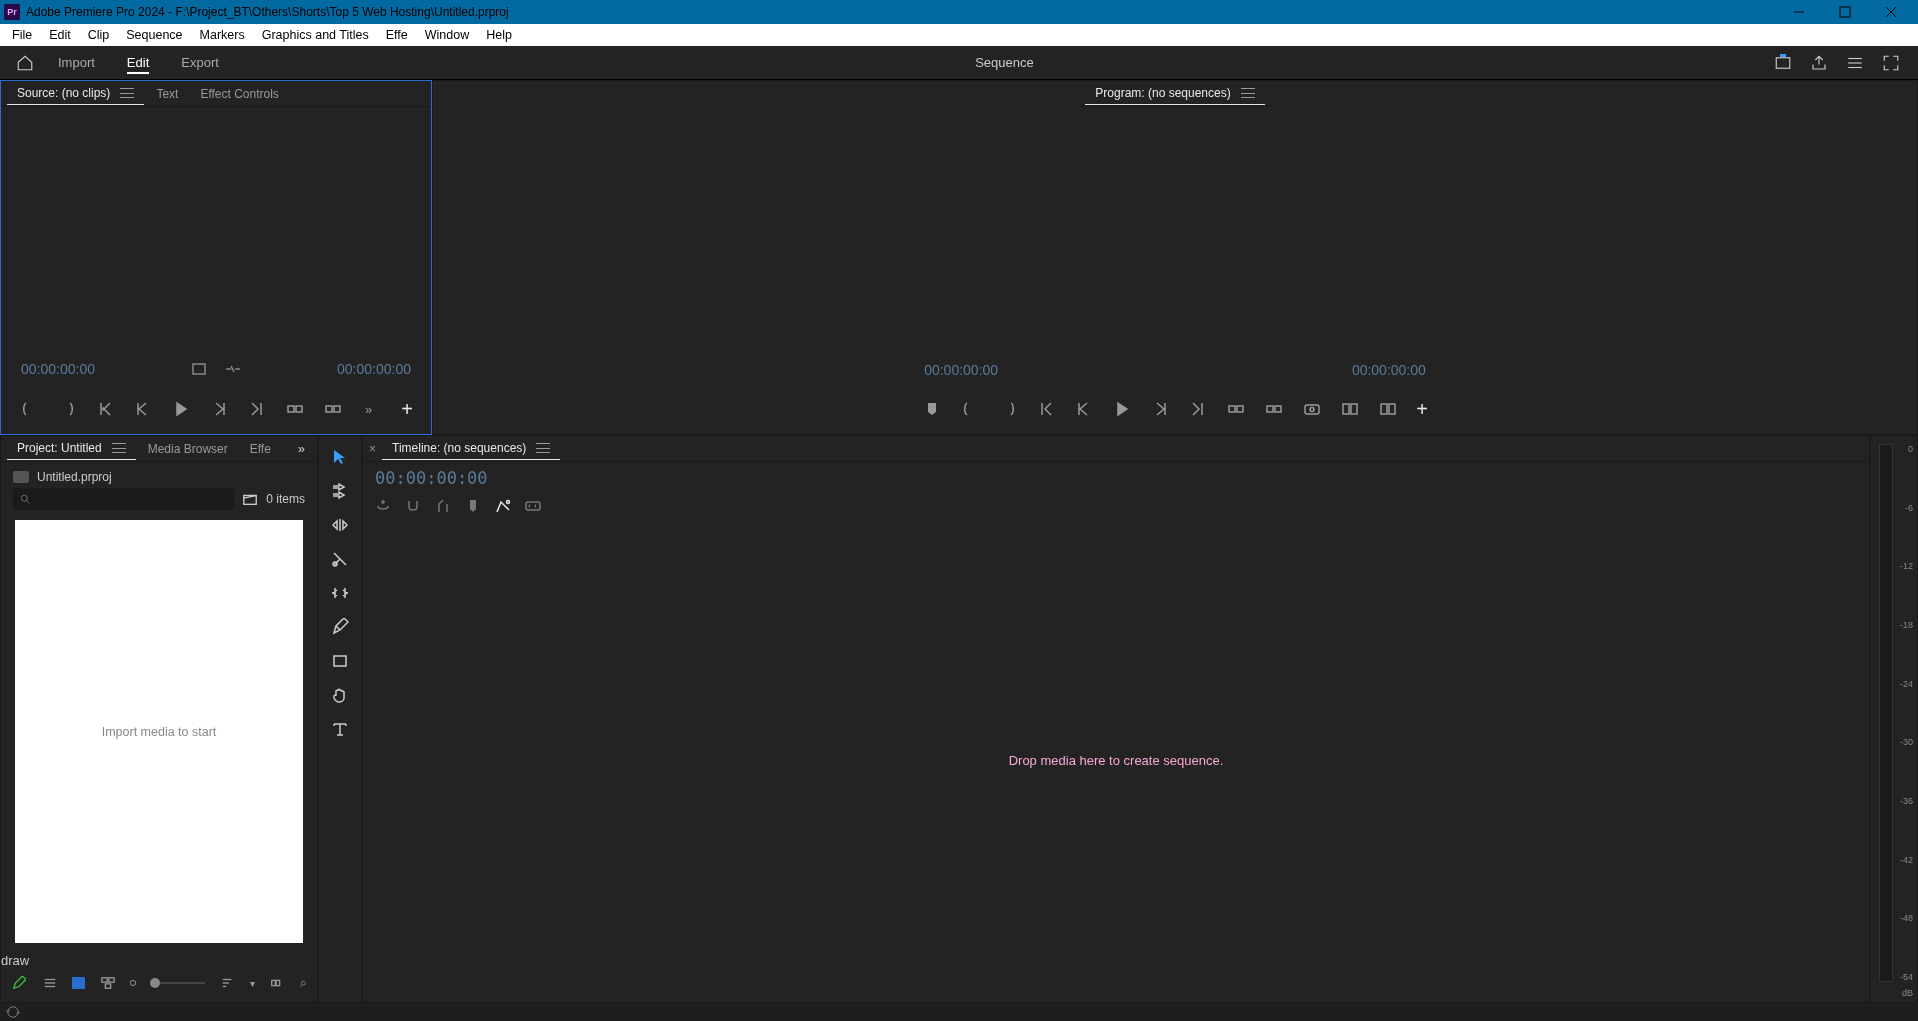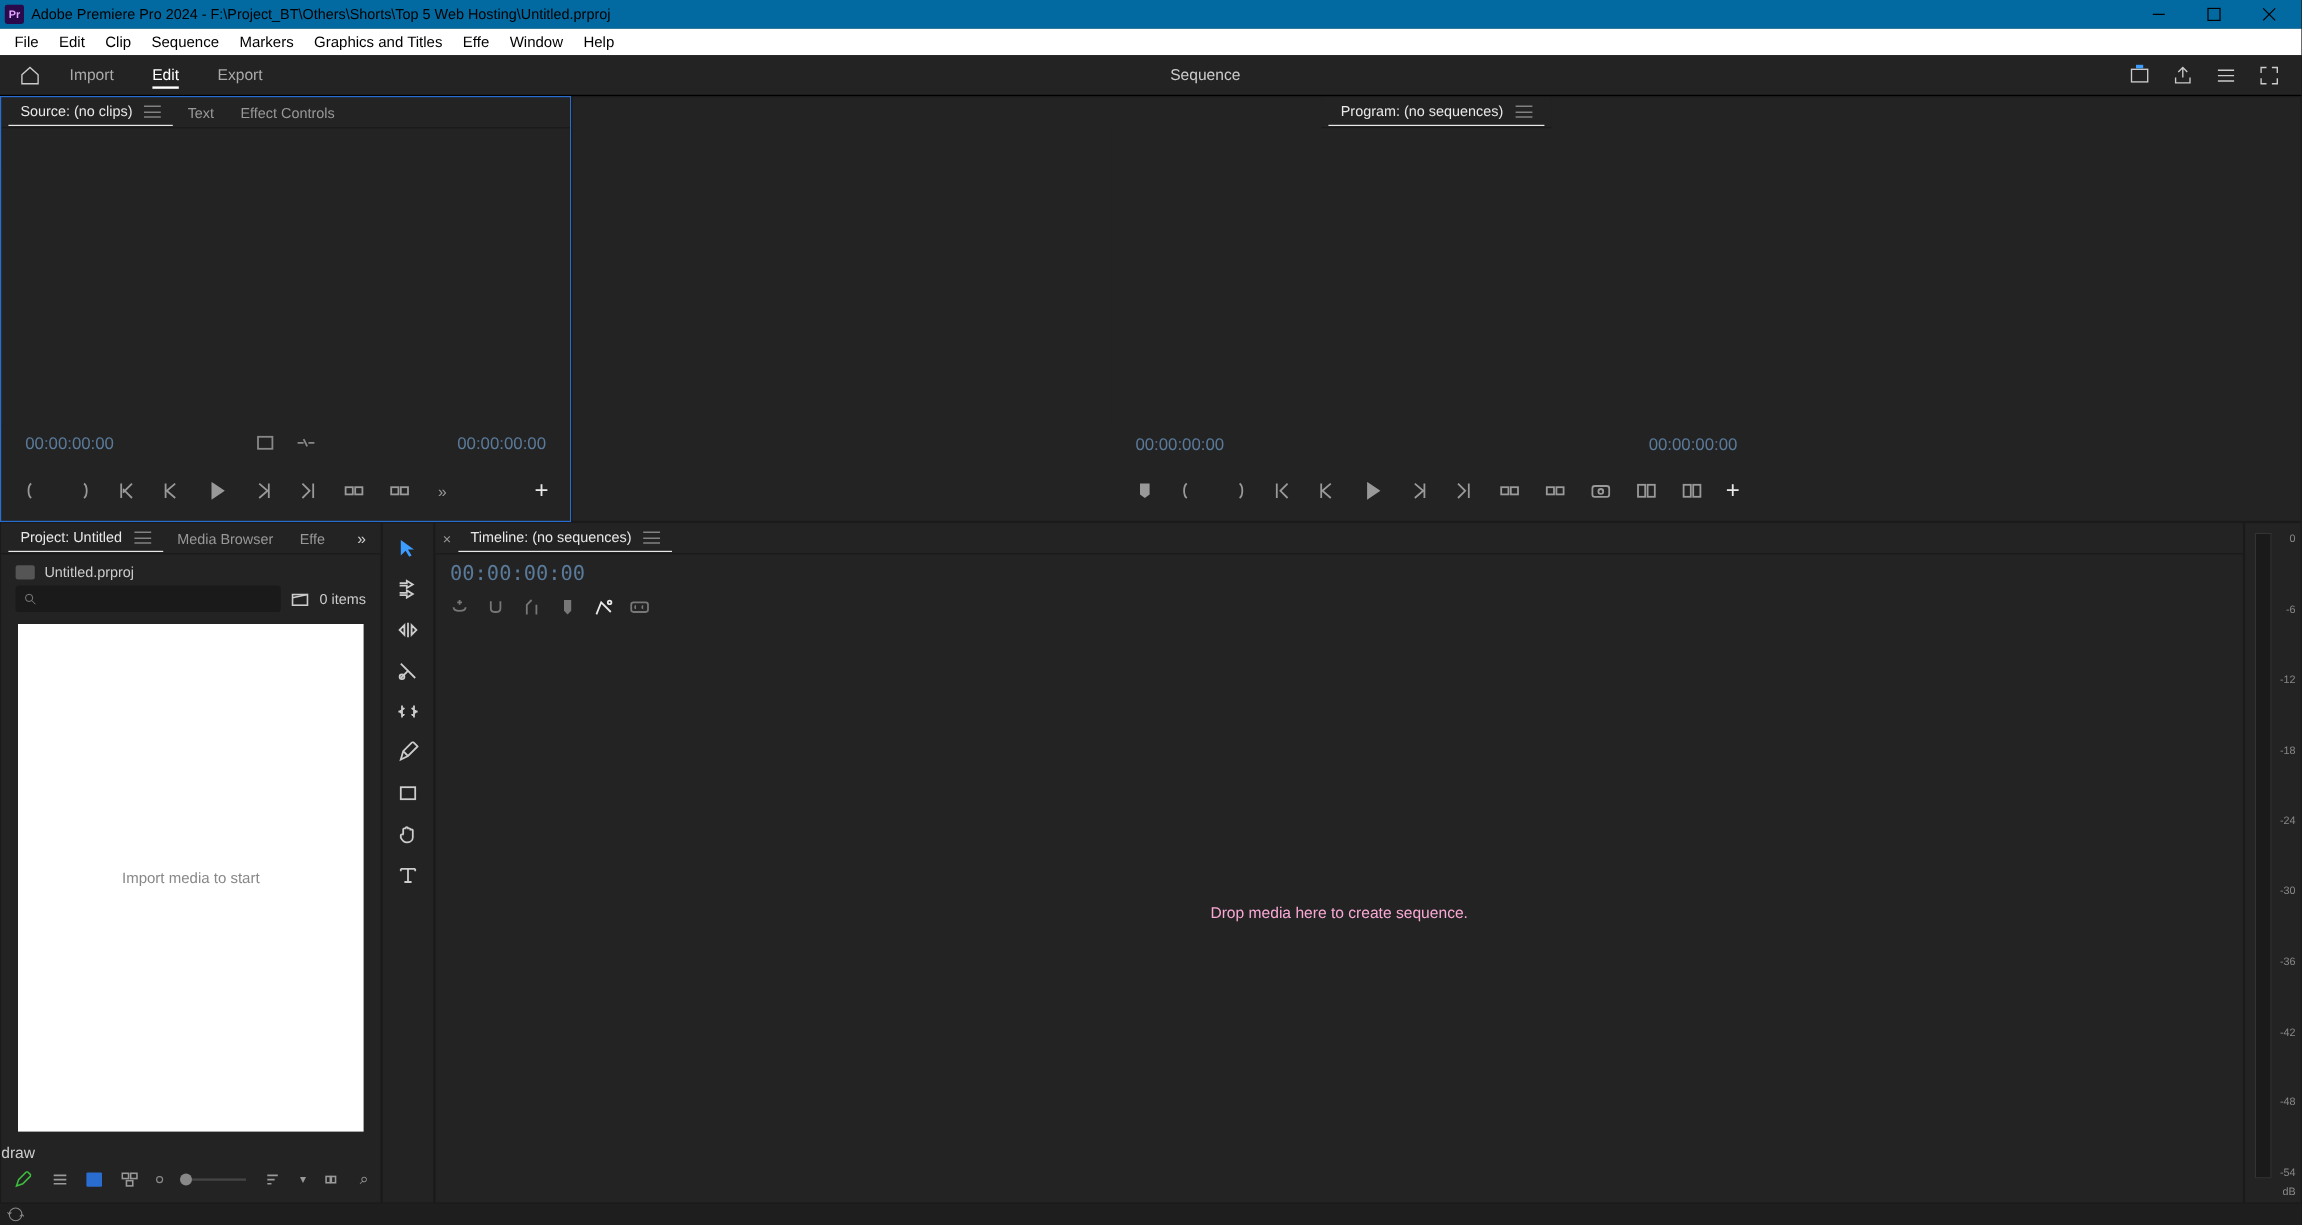--- a/index.html
+++ b/index.html
@@ -22,21 +22,21 @@
 .modebar .center { flex:1; text-align:center; color:#ccc;}
 .modebar .right { display:flex; gap:18px; padding-right:10px;}
 .icn { width:18px; height:18px; display:inline-flex; align-items:center; justify-content:center; }
 .icn svg { width:18px; height:18px; stroke:#ccc; fill:none; stroke-width:1.5; }
 
 .workspace { flex:1; display:flex; flex-direction:column; background:#1a1a1a; min-height:0;}
 .upper { display:flex; height:355px; }
 .lower { flex:1; display:flex; min-height:0;}
 .panel { background:#232323; border:1px solid #1a1a1a; display:flex; flex-direction:column; position:relative;}
 .panel.active-border { outline:1px solid #2a6dd1; outline-offset:-1px;}
-.source-panel { width:476px;gap:36px; }
+.source-panel { width:432px;gap:36px; }
 .program-panel { flex:1;align-items:center; }
 .project-panel { width:318px; }
 .tools-panel { width:44px; background:#232323; display:flex; flex-direction:column; align-items:center; padding-top:8px; gap:8px; border:1px solid #1a1a1a;}
 .timeline-panel { flex:1; }
 .audio-meter { width:48px; background:#232323; border:1px solid #1a1a1a; position:relative;}
 
 .tabhdr { height:26px; display:flex; align-items:center; padding:0 6px; background:#232323; border-bottom:1px solid #1a1a1a; gap:2px;}
 .tabhdr .tab { padding:4px 10px; color:#999; font-size:12px; display:flex; align-items:center; gap:6px;}
 .tabhdr .tab.active { color:#e8e8e8; border-bottom:1px solid #e8e8e8;}
 .tabhdr .burger { display:inline-flex; width:14px; height:10px; flex-direction:column; justify-content:space-between; margin-left:4px;}

